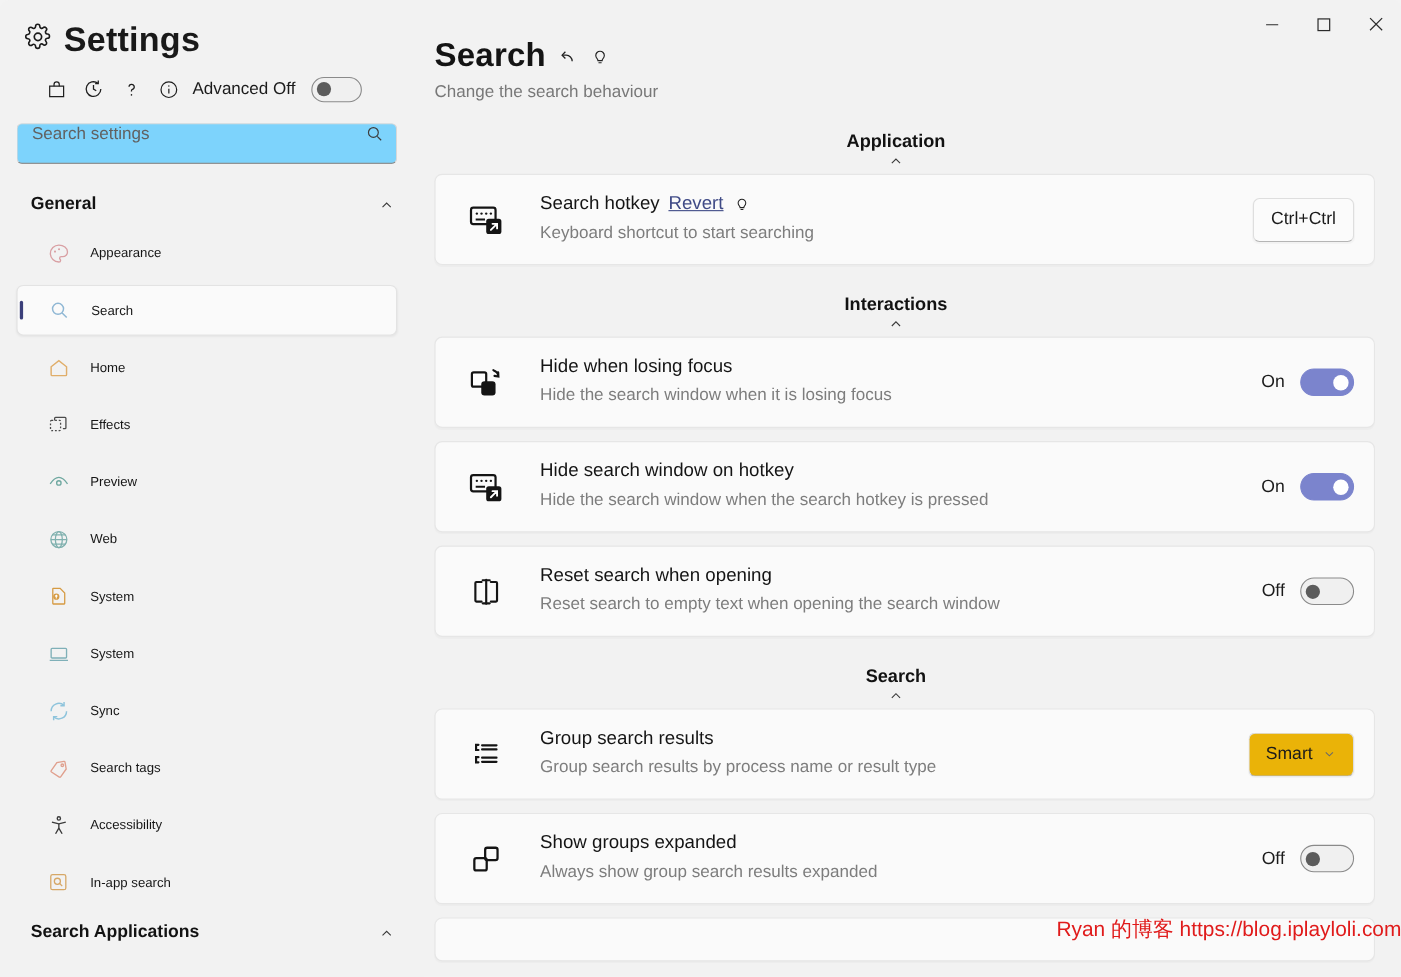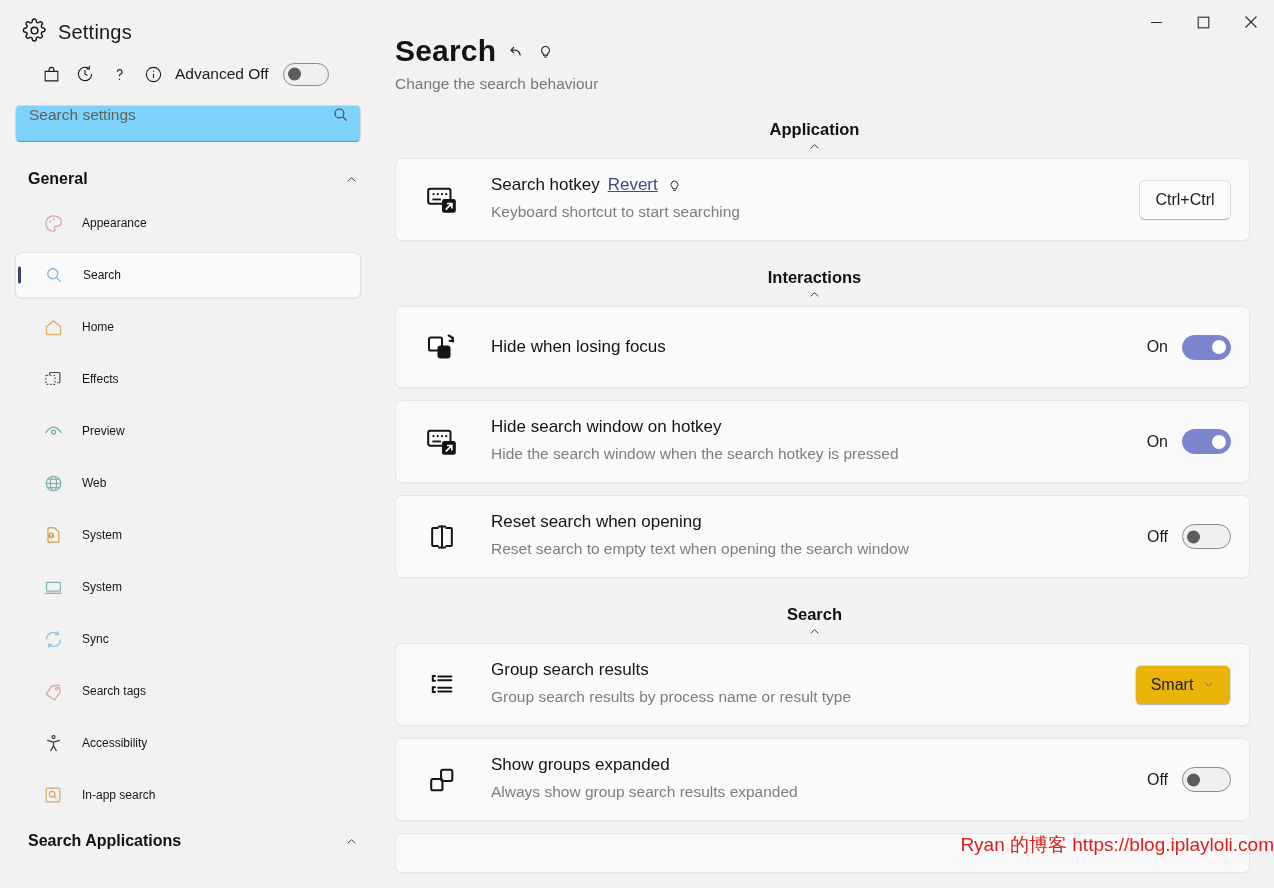--- a/index.html
+++ b/index.html
@@ -37,21 +37,21 @@
     background: #f2f2f2;
     padding: 0 0 0 0;
     position: relative;
     flex: 0 0 385px;
   }
   .app-title-row {
     display: flex; align-items: center; gap: 11px;
     padding: 18px 0 0 22px;
   }
   .app-title {
-    font-size: 20px; font-weight: 400; color: #1a1a1a;
+    font-size: 31px; font-weight: 700; color: #1a1a1a;
     letter-spacing: .2px;
   }
   .toolbar {
     display: flex; align-items: center; gap: 0px;
     padding: 12px 0 0 34px;
   }
   .tb-btn {
     width: 34px; height: 30px;
     display: flex; align-items: center; justify-content: center;
     cursor: default;
@@ -528,20 +528,21 @@
         <svg width="32" height="32" viewBox="0 0 32 32" fill="none">
           <rect x="3" y="6.5" width="13" height="13" rx="1.6" fill="#fff" stroke="#141414" stroke-width="2"></rect>
           <rect x="11.5" y="14.5" width="13" height="13" rx="3" fill="#141414"></rect>
           <path d="M22.5 4.5c2.8 1 4.4 3 4.5 5.6M26.9 6.4l.2 3.9 -3.6-.6" stroke="#141414" stroke-width="1.9" stroke-linecap="round" fill="none"></path>
         </svg>
       </span>
       <div class="c-text">
         <div class="c-title">
           <span>Hide when losing focus</span>
         </div>
+        <div class="c-desc">Hide the search window when it is losing focus</div>
       </div>
       <div class="c-right">
         <span class="state-label">On</span>
         <div class="toggle on">
             <span class="knob"></span>
           </div>
       </div>
     </div>
 
     <div class="card">

